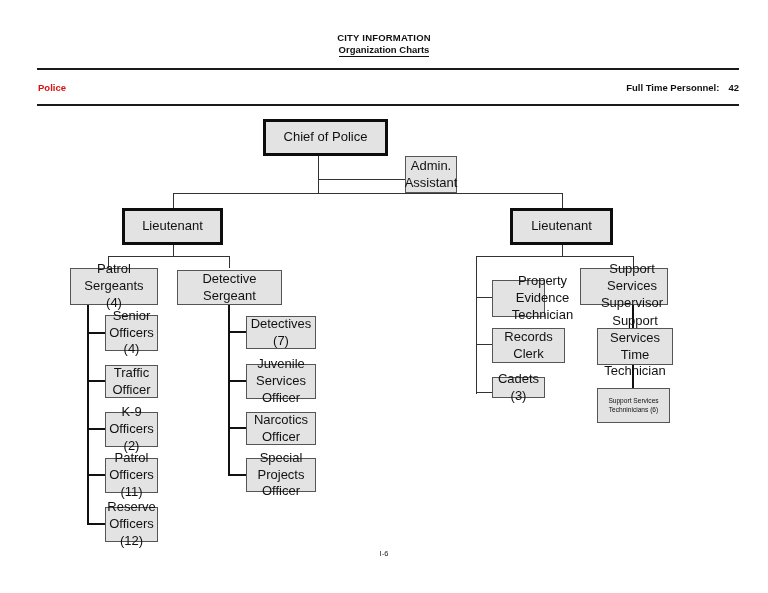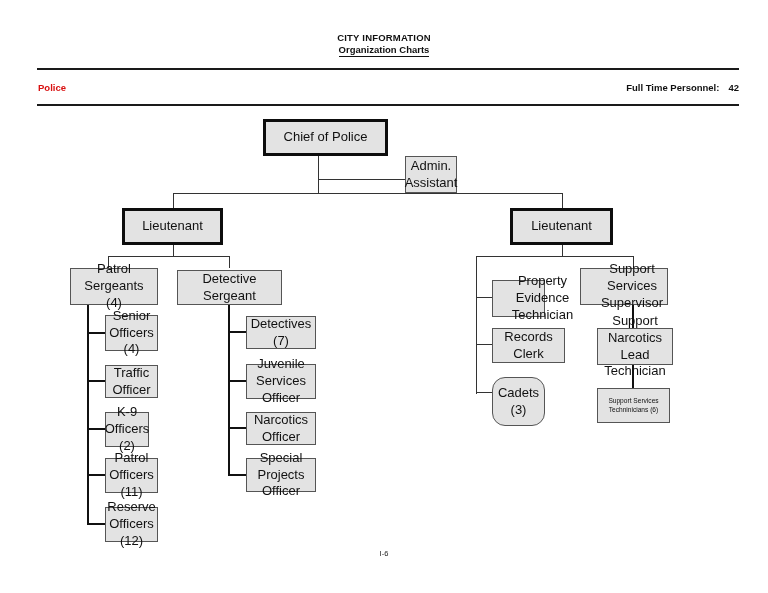--- a/index.html
+++ b/index.html
@@ -112,21 +112,21 @@
 
   <div class="box thin" style="left:70px;top:268px;width:88px;height:37px;">Patrol Sergeants
 (4)</div>
   <div class="box thin" style="left:177px;top:270px;width:105px;height:35px;">Detective Sergeant</div>
 
   <div class="box thin" style="left:105px;top:315px;width:53px;height:36px;">Senior
 Officers
 (4)</div>
   <div class="box thin" style="left:105px;top:365px;width:53px;height:33px;">Traffic
 Officer</div>
-  <div class="box thin" style="left:105px;top:412px;width:44px;height:35px;">K-9
+  <div class="box thin" style="left:105px;top:412px;width:53px;height:35px;">K-9
 Officers
 (2)</div>
   <div class="box thin" style="left:105px;top:458px;width:53px;height:35px;">Patrol
 Officers
 (11)</div>
   <div class="box thin" style="left:105px;top:507px;width:53px;height:35px;">Reserve
 Officers
 (12)</div>
 
   <div class="box thin" style="left:246px;top:316px;width:70px;height:33px;">Detectives  (7)</div>
@@ -136,26 +136,26 @@
   <div class="box thin" style="left:246px;top:412px;width:70px;height:33px;">Narcotics
 Officer</div>
   <div class="box thin" style="left:246px;top:458px;width:70px;height:34px;">Special
 Projects Officer</div>
 
   <div class="box thin" style="left:492px;top:280px;width:53px;height:37px;padding-left:48px;">Property
 Evidence
 Technician</div>
   <div class="box thin" style="left:492px;top:328px;width:73px;height:35px;">Records
 Clerk</div>
-  <div class="box thin" style="left:492px;top:377px;width:53px;height:49px;border-radius:13px;">Cadets
+  <div class="box thin" style="left:492px;top:377px;width:53px;height:21px;">Cadets
 (3)</div>
 
   <div class="box thin" style="left:580px;top:268px;width:88px;height:37px;padding-left:16px;">Support Services
 Supervisor</div>
   <div class="box thin" style="left:597px;top:328px;width:76px;height:37px;">Support
-Narcotics Lead
+Services Time
 Technician</div>
   <div class="box thin small-text" style="left:597px;top:388px;width:73px;height:35px;">Support Services
 Techninicians (6)</div>
 
   <div class="abs footer">I-6</div>
 
 </div>
 
 </body></html>

